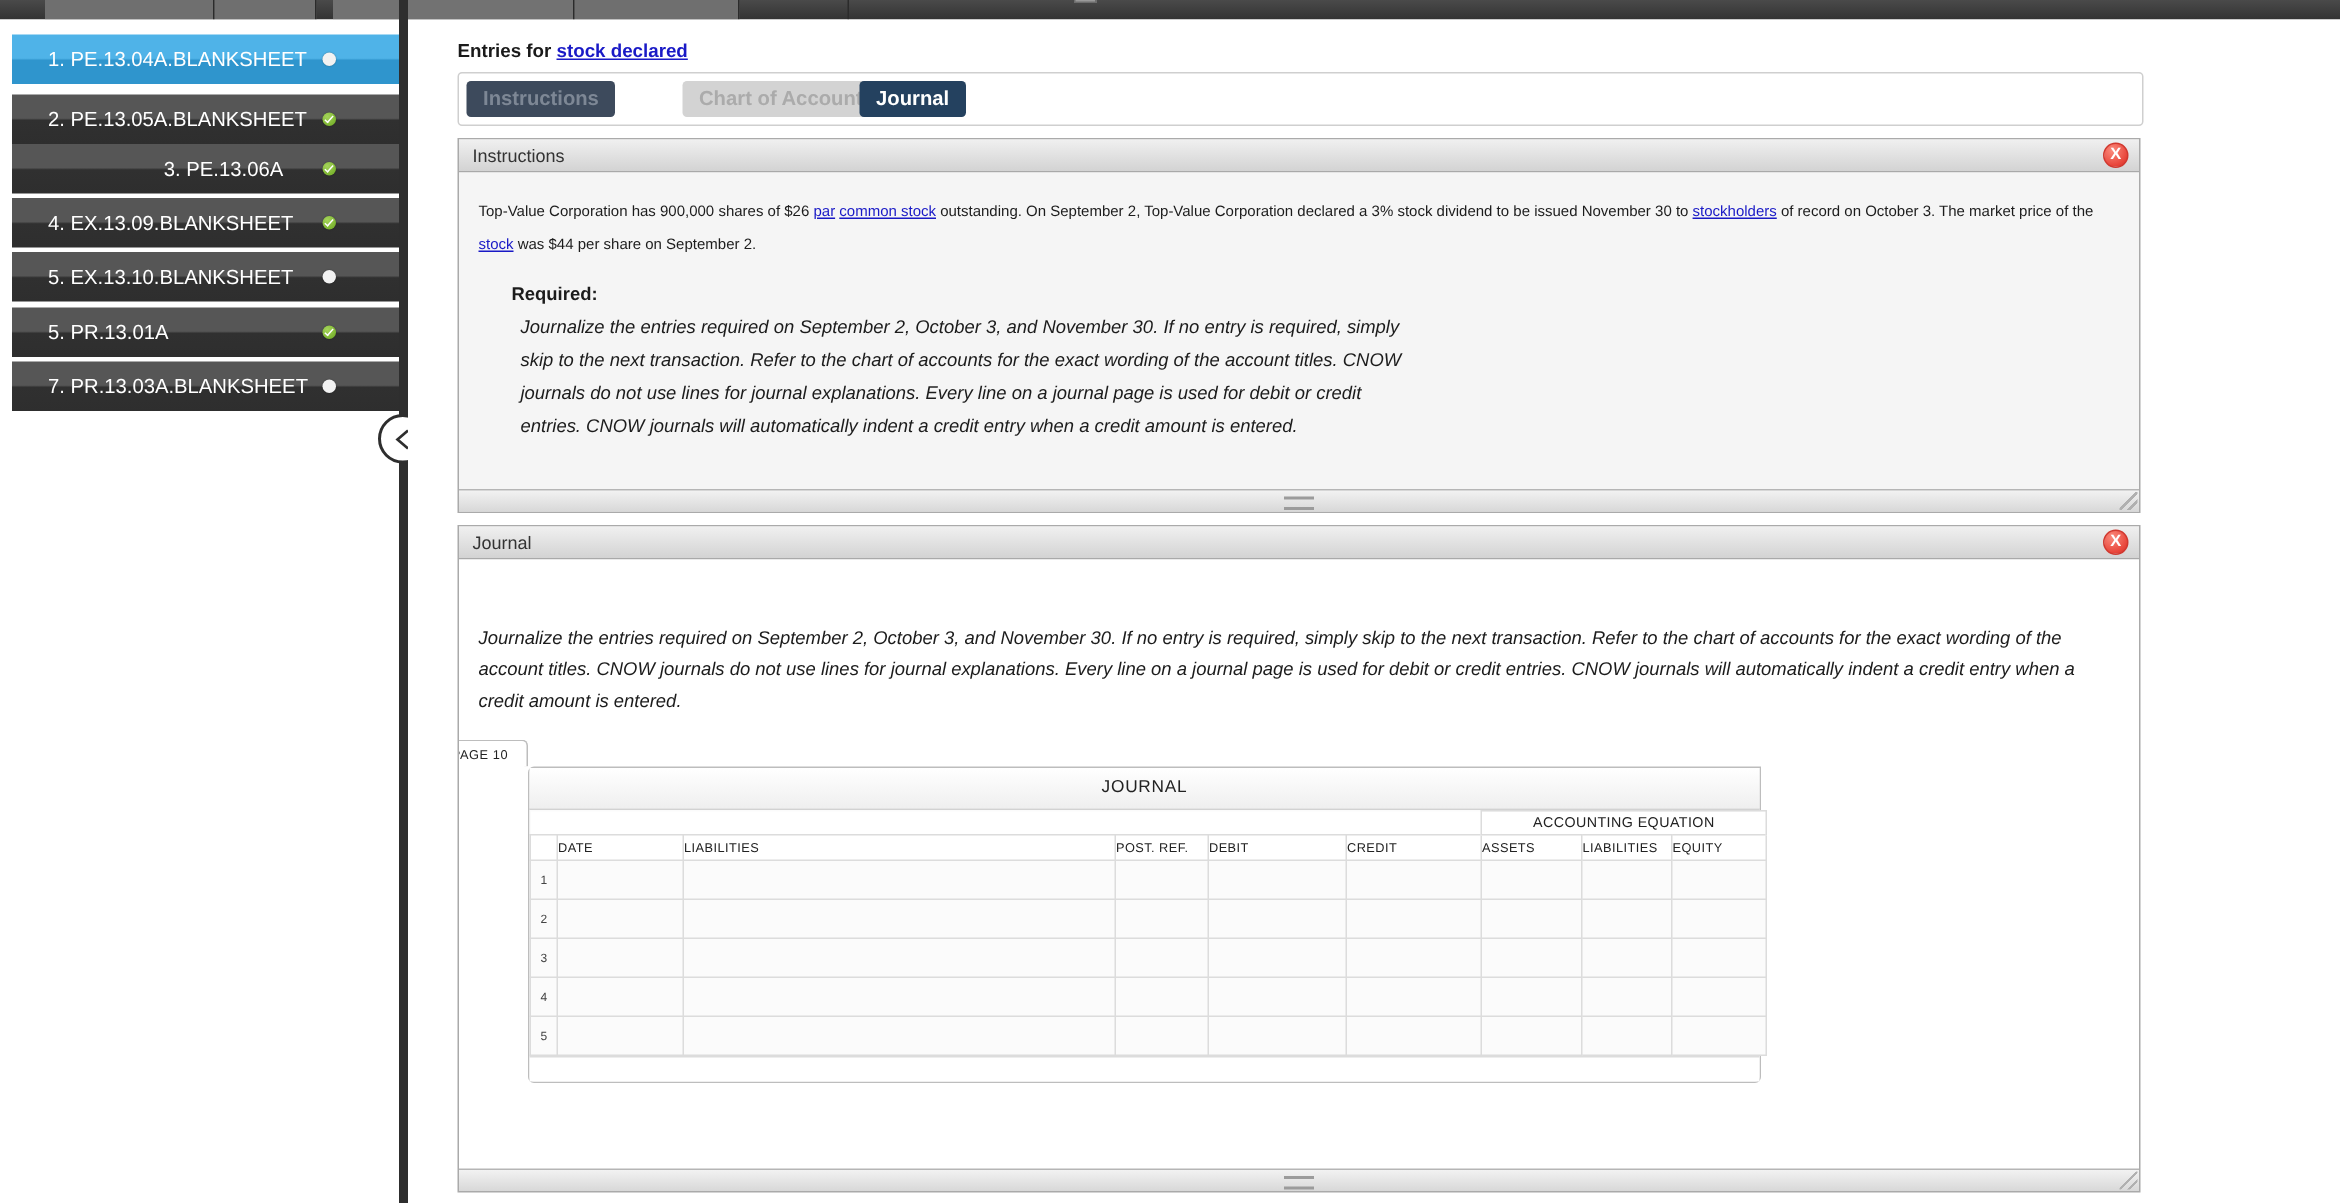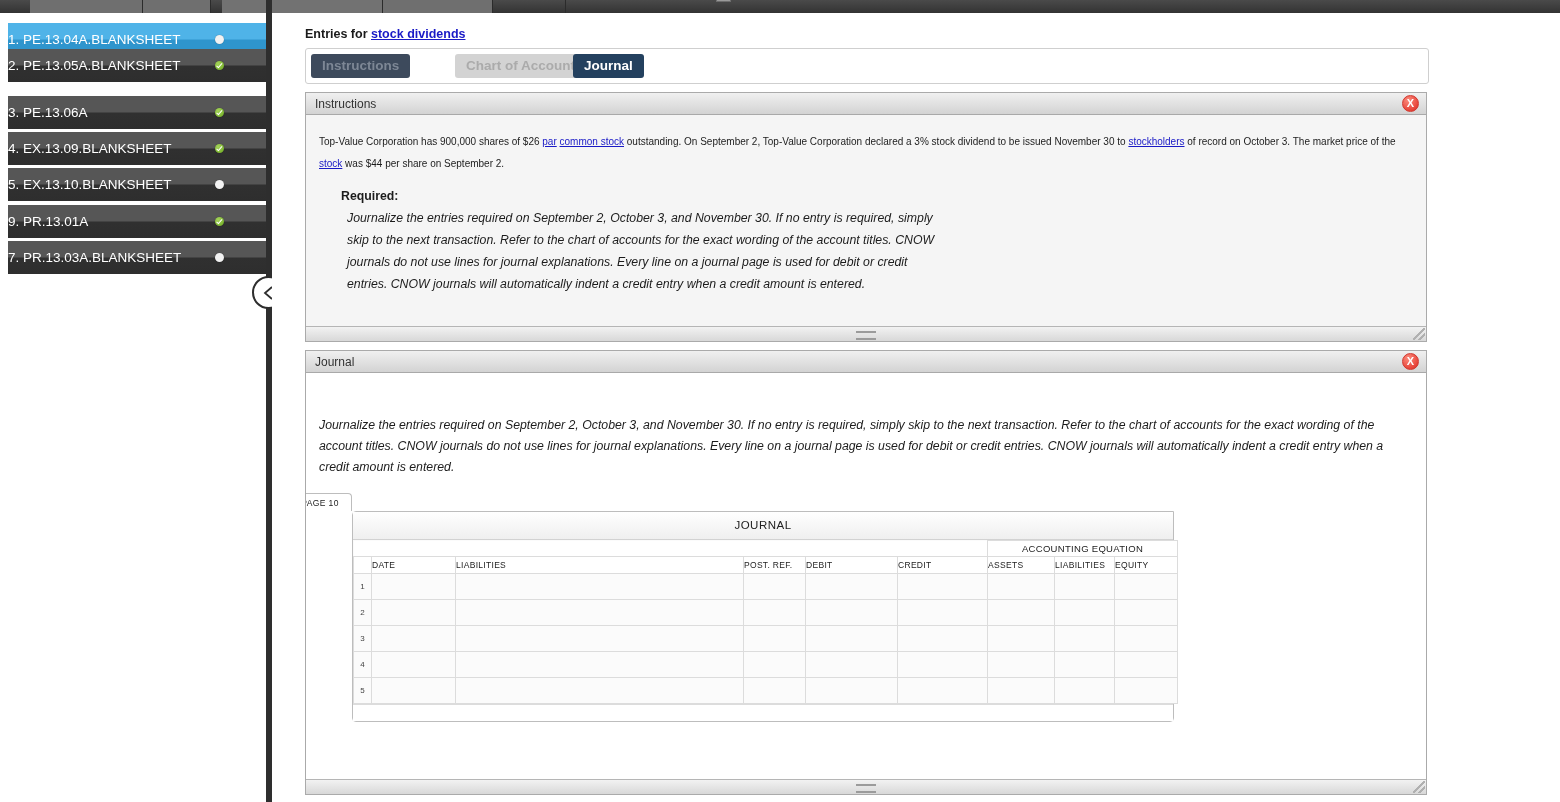--- a/index.html
+++ b/index.html
@@ -65,21 +65,21 @@
   .side-item {
     position: absolute;
     left: 8px;
     width: 258px;
     height: 33px;
     background: #3a3a3a;
     background: linear-gradient(#565656 0%, #565656 48%, #303030 52%, #2e2e2e 100%);
     color: #ffffff;
     font-size: 13.5px;
     line-height: 33px;
-    padding-left: 0;
+    padding-left: 24px;
     box-sizing: border-box;
     white-space: nowrap;
     overflow: hidden;
   }
   .side-item.active {
     background: #42a7dd;
     background: linear-gradient(#4fb3e8 0%, #4fb3e8 48%, #2f95cd 52%, #2f95cd 100%);
   }
   .side-item .dot {
     position: absolute;
@@ -362,47 +362,47 @@
   </div>
 
   <div class="sidebar">
 
     <div class="side-item active" style="top:10px;">
       
       <span>1. PE.13.04A.BLANKSHEET</span>
       <span class="dot"></span>
     </div>
 
-    <div class="side-item" style="top:36px;">
+    <div class="side-item" style="top:50px;">
       
       <span>2. PE.13.05A.BLANKSHEET</span>
       <span class="dot done"></span>
     </div>
 
-    <div class="side-item" style="top:83px;">
+    <div class="side-item" style="top:83px;text-align:center;">
       
       <span>3. PE.13.06A</span>
       <span class="dot done"></span>
     </div>
 
     <div class="side-item" style="top:119px;">
       
       <span>4. EX.13.09.BLANKSHEET</span>
       <span class="dot done"></span>
     </div>
 
     <div class="side-item" style="top:155px;">
       
       <span>5. EX.13.10.BLANKSHEET</span>
       <span class="dot"></span>
     </div>
 
     <div class="side-item" style="top:192px;">
       
-      <span>9. PR.13.01A</span>
+      <span>5. PR.13.01A</span>
       <span class="dot done"></span>
     </div>
 
     <div class="side-item" style="top:228px;">
       
       <span>7. PR.13.03A.BLANKSHEET</span>
       <span class="dot"></span>
     </div>
   </div>
 
@@ -411,21 +411,21 @@
   <div class="collapse-btn">
     <svg width="14" height="16" viewBox="0 0 14 16">
       <polyline points="10,2 3,8 10,14" fill="none" stroke="#2e2e2e" stroke-width="1.8"></polyline>
     </svg>
   </div>
 
   <div class="main">
 
     <div class="entries-title">
       <span>Entries for</span>
-      <a href="#">stock dividends</a>
+      <a href="#">stock declared</a>
     </div>
 
     <div class="tabbar">
       <div class="tab-btn disabled" style="left:5px;">Instructions</div>
       <div class="tab-btn grey" style="left:120px;margin-left:29px;">Chart of Accounts</div>
       <div class="tab-btn active" style="left:267px;">Journal</div>
     </div>
 
     <div class="panel" style="left:33px; top:79px; width:1122px; height:250px;">
       <div class="panel-head">

